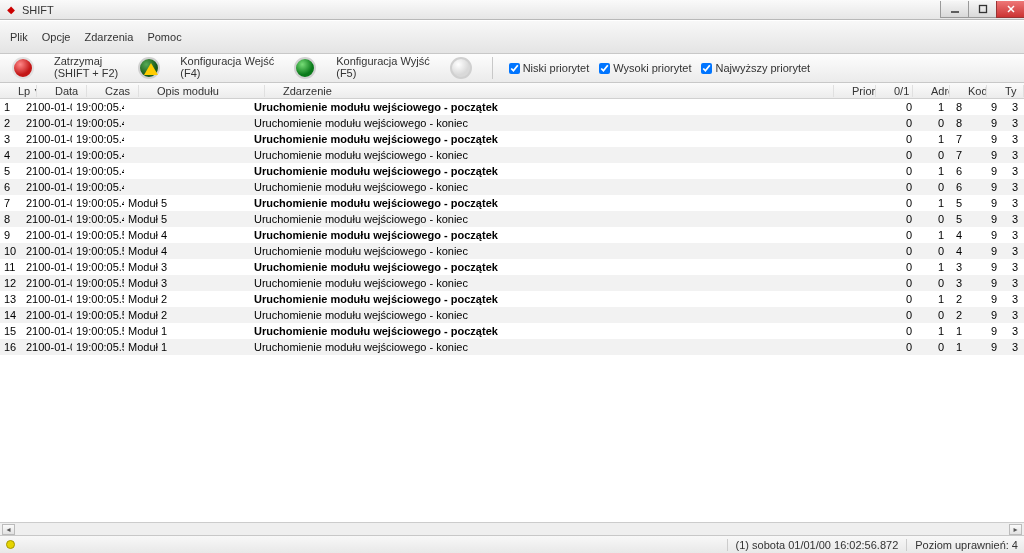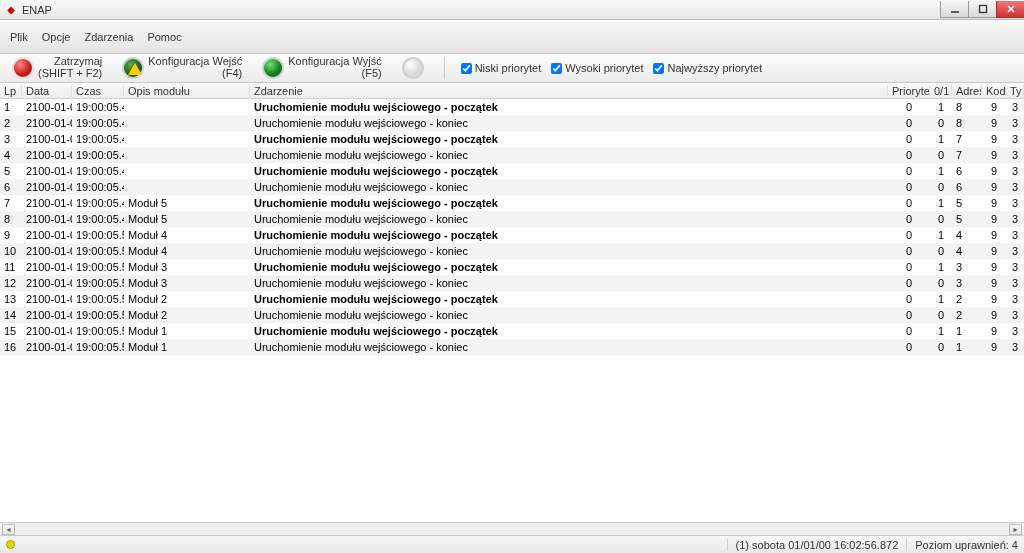--- a/index.html
+++ b/index.html
@@ -13,36 +13,36 @@
 .win-btn { width: 28px; height: 17px; display: flex; align-items: center; justify-content: center; font-size: 11px; color:#333; background: linear-gradient(#f6f6f6,#d9d9d9); border: 1px solid #9a9a9a; border-top:none; border-right:none; }
 .win-btn.close { background: linear-gradient(#e77,#c33); color:#fff; border-color:#933; }
 .win-btn svg { width:10px;height:10px; }
 
 
 .menubar { height: 18px; background: linear-gradient(#f8f8f8,#e4e4e4); display: flex; align-items: center; padding: 16px 4px; gap: 2px; border-top:1px solid #fff; border-bottom:1px solid #c8c8c8; font-size:11px; color:#333; }
 .menu-item { padding: 1px 6px; cursor: default; }
 
 
 .toolbar { height: 29px; background: linear-gradient(#fdfdfd,#ebebeb); display:flex; align-items:center; padding: 0 6px; border-bottom:1px solid #c8c8c8; }
-.tbtn { display:flex; align-items:center; gap:4px; padding: 1px 6px; margin-right: 8px; cursor:default;text-align:right; }
+.tbtn { display:flex; align-items:center; gap:20px; padding: 1px 6px; margin-right: 8px; cursor:default; }
 .tbtn .icon { width:22px; height:22px; border-radius:50%; display:flex; align-items:center; justify-content:center; }
 .tbtn .labels { display:flex; flex-direction:column; line-height: 1.05; font-size:10px; color:#333; }
 .sep { width:1px; height:22px; background:#c8c8c8; margin: 0 6px; }
 .chk { display:flex; align-items:center; gap:3px; margin-left:10px; font-size:10px; color:#333; }
 .chk input { width:11px; height:11px; }
 .icon.red { background: radial-gradient(circle at 35% 30%, #f88, #c31717 60%); border:2px solid #e0e0e0; }
 .icon.grey { background: radial-gradient(circle at 35% 30%, #fff, #d9d9d9 60%); border:2px solid #d0d0d0; }
 .icon.yellow { background: radial-gradient(circle at 35% 30%, #5a5, #1a5a1a 60%); border:2px solid #d0d0d0; position:relative;}
 .icon.yellow:after{content:"";position:absolute;inset:4px;border-left:7px solid transparent;border-right:7px solid transparent;border-bottom:12px solid #fc0;}
 .icon.green { background: radial-gradient(circle at 35% 30%, #7d7, #0a7a1a 60%); border:2px solid #d0d0d0; }
 
 
 .table-wrap { flex:1; background:#fff; overflow:hidden; display:flex; flex-direction:column; }
 .thead { height:16px; background: linear-gradient(#fbfbfb,#ececec); display:flex; align-items:center; border-bottom:1px solid #d0d0d0; font-size:10px; color:#333; }
-.th { padding: 0 4px; border-right:1px solid #e0e0e0; white-space:nowrap; overflow:hidden; display:flex; align-items:center; gap:3px;}
+.th { padding: 0 18px; border-right:1px solid #e0e0e0; white-space:nowrap; overflow:hidden; display:flex; align-items:center; gap:3px;}
 .tri { font-size:7px; }
 .tbody { flex:1; overflow:auto; }
 .tr { height: 16px; display:flex; align-items:center; font-size:10px; color:#000; }
 .tr:nth-child(even){ background:#f2f2f2; }
 .tr:nth-child(odd){ background:#fff; }
 .td { padding: 0 4px; white-space:nowrap; overflow:hidden; }
 .bold { font-weight: bold; }
 
 
 .c-lp   { width:22px; }
@@ -65,21 +65,21 @@
 .statusbar { height:18px; background:linear-gradient(#f8f8f8,#e8e8e8); border-top:1px solid #c8c8c8; display:flex; align-items:center; padding:0 6px; font-size:10px; color:#333; }
 .statusbar .dot{width:9px;height:9px;border-radius:50%;background:#e6d400;border:1px solid #a49800;margin-right:8px;}
 .statusbar .right{margin-left:auto;display:flex;gap:8px;}
 .statusbar .right span{border-left:1px solid #ccc;padding-left:8px;}
 </style>
 </head>
 <body>
 
 <div class="titlebar">
   <span class="app-icon">◆</span>
-  <span class="title">ENAP</span>
+  <span class="title">SHIFT</span>
   <div class="win-btns">
     <div class="win-btn">
         <svg viewBox="0 0 10 10">
           <line x1="1" y1="8" x2="9" y2="8" stroke="#333" stroke-width="1.5"></line>
         </svg>
       </div>
     <div class="win-btn">
         <svg viewBox="0 0 10 10">
           <rect x="1.5" y="1.5" width="7" height="7" fill="none" stroke="#333" stroke-width="1.3"></rect>
         </svg>

